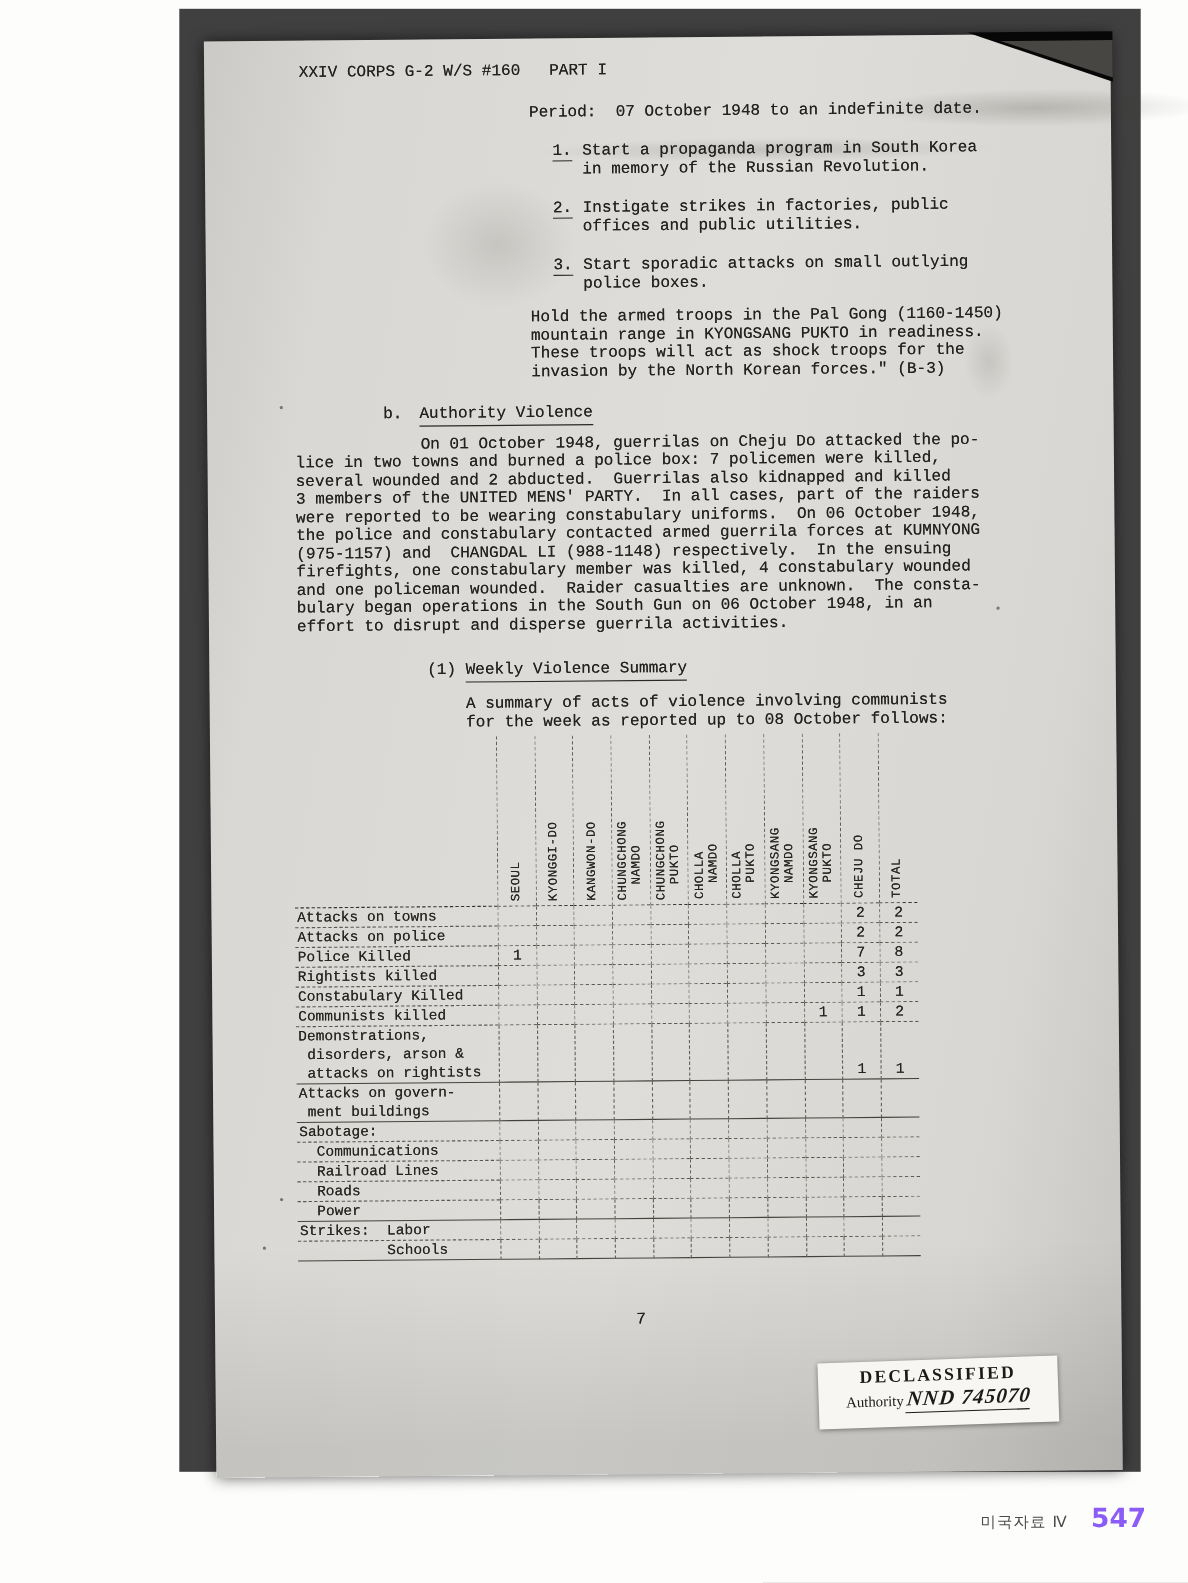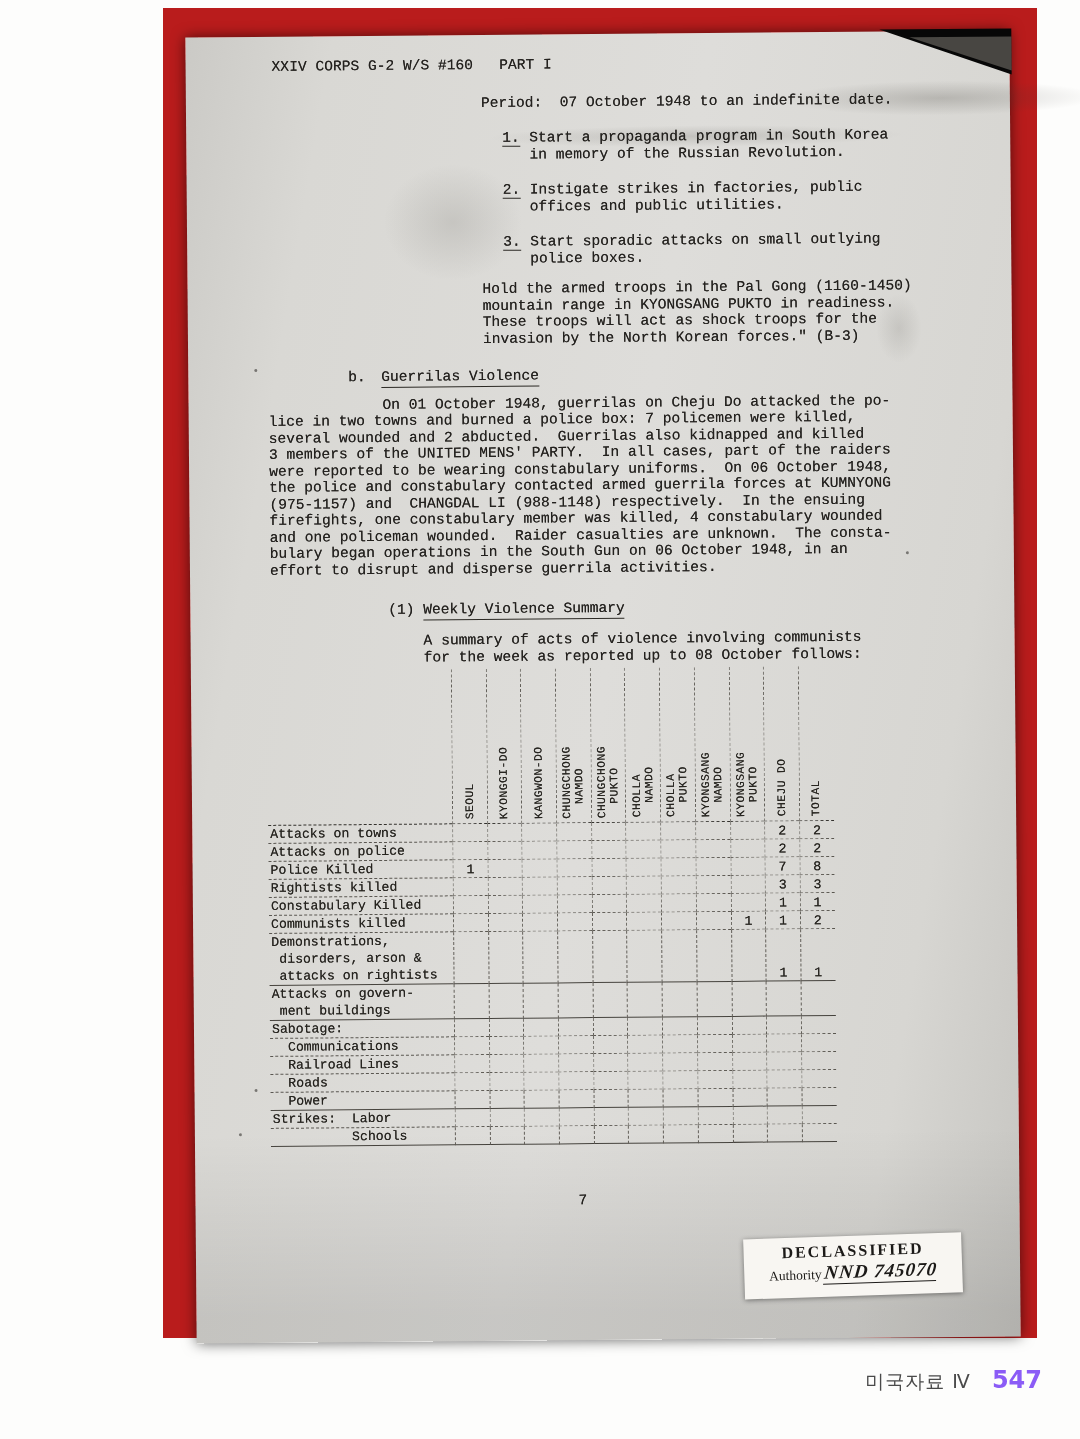--- a/index.html
+++ b/index.html
@@ -3,21 +3,21 @@
 <meta charset="utf-8">
 <style>
   html,body{margin:0;padding:0;}
   body{
     position:relative;width:1080px;height:1439px;
     background:#fdfdfc;overflow:hidden;
     font-family:"Liberation Mono", monospace;
   }
   .frame{
     position:absolute;left:163px;top:8px;width:874px;height:1330px;
-    background:#b91c1c;
+    background:#404040;
   }
   .paper{
     position:absolute;left:28px;top:26px;width:824px;height:1306px;
     background:
       linear-gradient(180deg, rgba(0,0,0,0) 84%, rgba(0,0,0,.10) 98%),
       linear-gradient(100deg, #cbcac6 0%, #d9d8d4 14%, #deddda 50%, #d7d6d2 84%, #c6c5c1 100%);
     transform:rotate(-0.5deg);
     transform-origin:50% 50%;
     box-shadow:0 0 14px rgba(0,0,0,.6);
   }
@@ -70,21 +70,21 @@
     transform:skewX(-8deg);border-bottom:1.6px solid #1c1a18;margin-left:3px;
     letter-spacing:1px;
   }
   .pgnum{position:absolute;left:383px;top:1158px;font-size:14.6px;color:#23211e;
     text-shadow:0 0 .6px rgba(35,33,30,.8);}
   
   .bookfooter{
     position:absolute;left:0;top:1366px;width:1042px;text-align:right;
     font-family:"DejaVu Sans", sans-serif;
   }
-  .bookfooter .kr{font-size:19px;color:#4a4a4a;letter-spacing:1px;}
+  .bookfooter .kr{font-size:14px;color:#4a4a4a;letter-spacing:1px;}
   .bookfooter .num{font-size:24px;font-weight:bold;color:#8b5cf6;margin-left:16px;}
   
   .smudge{position:absolute;pointer-events:none;}
   .dot{position:absolute;width:3px;height:3px;border-radius:50%;
     background:rgba(40,38,34,.55);pointer-events:none;}
 </style>
 </head>
 <body>
 
 <div class="frame">
@@ -121,21 +121,21 @@
       <div class="tw itxt" style="position:relative;">Start sporadic attacks on small outlying
 police boxes.</div>
     </div>
 
     <div class="tw" style="left:295px;top:246px;">Hold the armed troops in the Pal Gong (1160-1450)
 mountain range in KYONGSANG PUKTO in readiness.
 These troops will act as shock troops for the
 invasion by the North Korean forces." (B-3)</div>
 
     <div class="tw" style="left:160px;top:333px;">b.</div>
-    <div class="tw ul" style="left:193px;top:333px;">Guerrilas Violence</div>
+    <div class="tw ul" style="left:193px;top:333px;">Authority Violence</div>
 
     <div class="tw" style="left:80px;top:361px;line-height:16.45px;">             On 01 October 1948, guerrilas on Cheju Do attacked the po-
 lice in two towns and burned a police box: 7 policemen were killed,
 several wounded and 2 abducted.  Guerrilas also kidnapped and killed
 3 members of the UNITED MENS' PARTY.  In all cases, part of the raiders
 were reported to be wearing constabulary uniforms.  On 06 October 1948,
 the police and constabulary contacted armed guerrila forces at KUMNYONG
 (975-1157) and  CHANGDAL LI (988-1148) respectively.  In the ensuing
 firefights, one constabulary member was killed, 4 constabulary wounded
 and one policeman wounded.  Raider casualties are unknown.  The consta-

